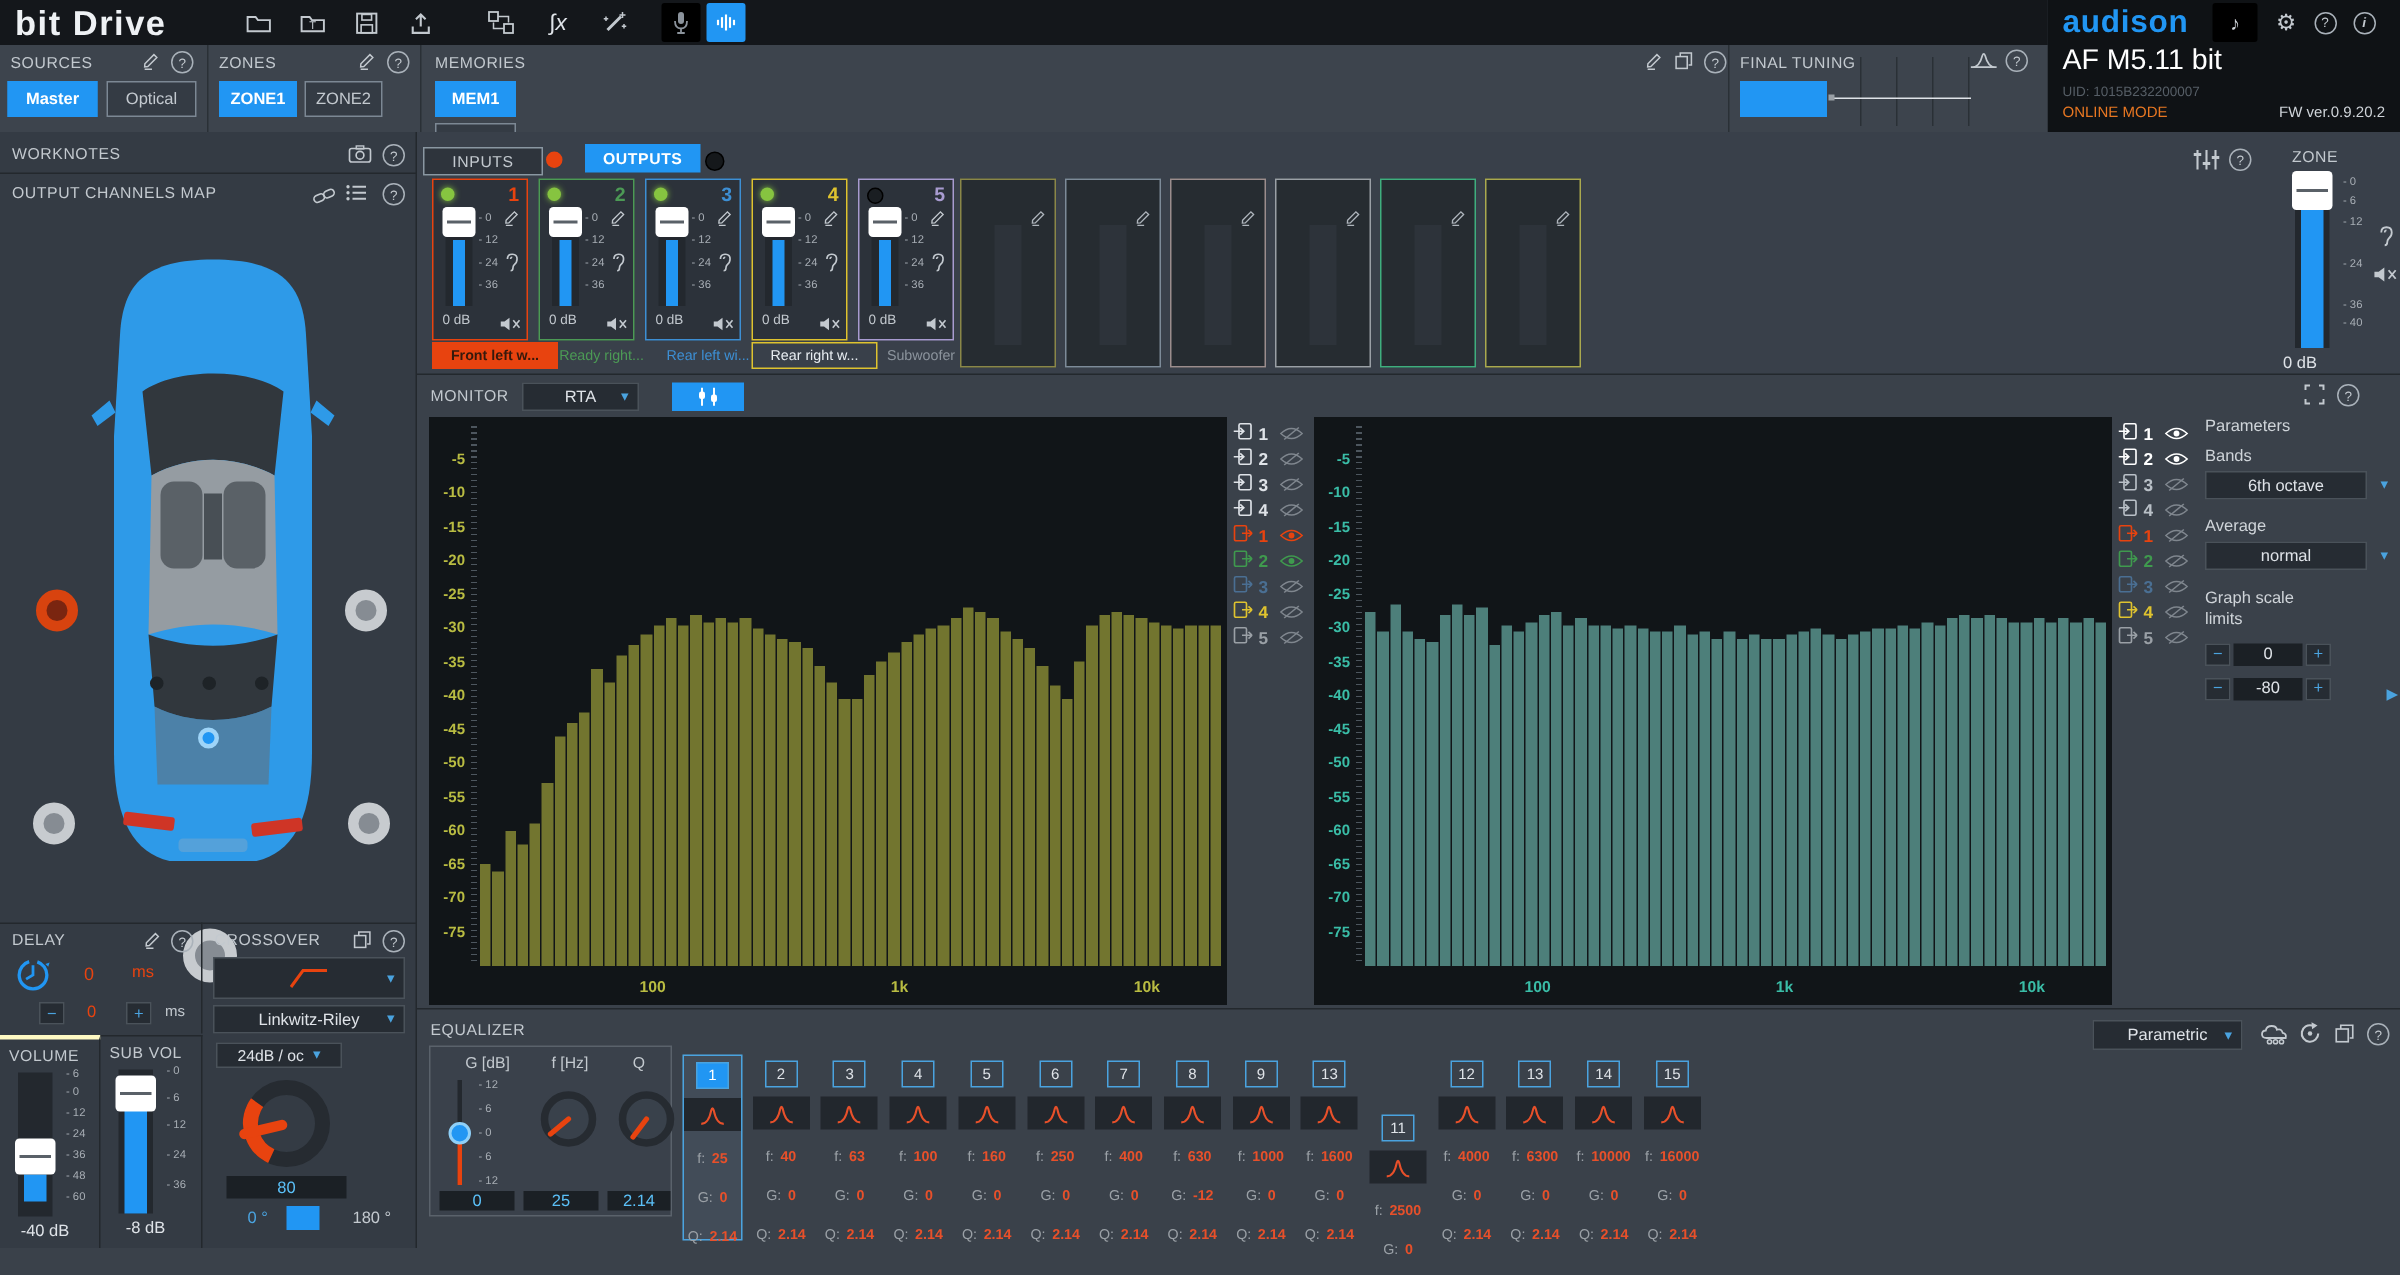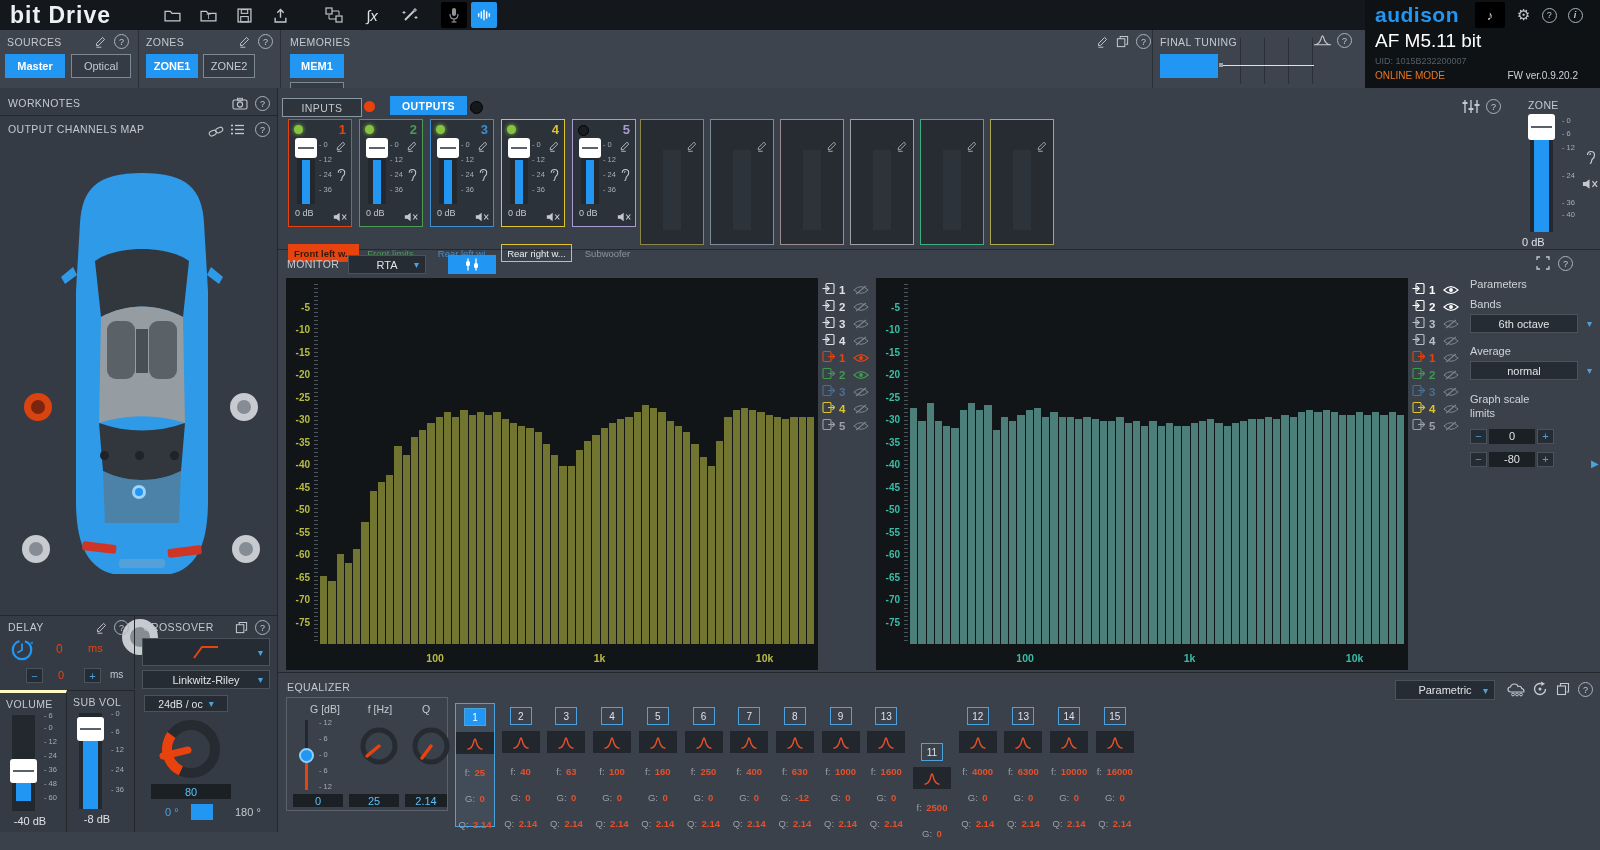--- a/index.html
+++ b/index.html
@@ -14,36 +14,36 @@
       align-items:center;justify-content:center;gap:6px;box-sizing:border-box;}
   .chev{color:#4aa3df;font-size:10px;}
   .qicon{display:inline-flex;align-items:center;justify-content:center;width:13px;height:13px;
       border:1px solid #aab2ba;border-radius:50%;font-size:9px;color:#c3c9cf;}
   .iicon{display:inline-flex;align-items:center;justify-content:center;width:13px;height:13px;
       border:1px solid #aab2ba;border-radius:50%;font-size:9px;color:#c3c9cf;font-style:italic;font-weight:bold;}
   .topbar{left:0;top:0;width:1365px;height:30px;background:#14171b;display:flex;align-items:center;}
   .logo{font-size:23px;font-weight:bold;color:#eef1f4;letter-spacing:1px;margin-left:10px;}
   .tb-ic{margin-left:14px;display:flex;align-items:center;}
   .sqbtn{width:26px;height:26px;display:flex;align-items:center;justify-content:center;border-radius:2px;}
-  .device{left:1365px;top:0;width:235px;height:88px;background:#0f1215;box-sizing:border-box;padding:2px 12px 0 10px;}
+  .device{left:1365px;top:0;width:235px;height:88px;background:#0f1215;box-sizing:border-box;padding:2px 0 0 10px;}
   .bar2{left:0;top:30px;width:1365px;height:58px;background:#3d444d;border-bottom:1px solid #23282d;}
   .vsep{position:absolute;top:0;width:1px;height:58px;background:#2a3036;}
   .graphbox{background:#111518;}
   .ytick{position:absolute;right:2px;transform:translateY(-50%);font-size:10px;font-weight:bold;}
   .yaxis{position:absolute;left:0;top:6px;bottom:26px;width:26px;}
   .yruler{position:absolute;left:28px;top:6px;bottom:26px;width:4px;
       background:repeating-linear-gradient(to bottom,#4d565e 0 1px,transparent 1px 4px);}
   .plot{position:absolute;left:34px;right:4px;top:6px;bottom:26px;}
   .bars{position:absolute;left:0;right:0;top:0;bottom:0;display:flex;align-items:flex-end;gap:1px;}
   .bar{flex:1;min-width:0;}
   .xlab{position:absolute;bottom:-20px;font-size:10.5px;font-weight:bold;transform:translateX(-50%);}
   .lrow{display:flex;align-items:center;gap:4px;height:17px;}
   .lnum{font-size:11.5px;font-weight:bold;width:10px;}
   .strip{position:absolute;top:119px;width:64px;height:108px;background:#2c323a;box-sizing:border-box;border:1px solid;}
-  .striplabel{position:absolute;top:244px;width:71px;height:18px;font-size:9.5px;display:flex;
+  .striplabel{position:absolute;top:228px;width:84px;height:18px;font-size:9.5px;display:flex;
       align-items:center;justify-content:center;box-sizing:border-box;white-space:nowrap;overflow:hidden;}
   .sc{font-size:7.5px;color:#a7adb4;white-space:nowrap;}
   .fhandle{background:#fff;border-radius:3px;position:absolute;}
   .fhandle::after{content:"";position:absolute;left:3px;right:3px;top:45%;height:2px;background:#5a6168;}
   .panelhead{font-size:10.5px;color:#c3c9cf;letter-spacing:.4px;}
   .stepbtn{width:17px;height:15px;background:#262c33;border:1px solid #4a525a;color:#4aa3df;display:flex;
       align-items:center;justify-content:center;font-size:11px;box-sizing:border-box;}
   .valbox{background:#1b2025;color:#5bc0f8;font-size:11px;display:flex;align-items:center;justify-content:center;}
   .eqpre{color:#9aa0a6;font-size:9.5px;}
   .eqval{color:#e8502a;font-size:9.5px;font-weight:bold;}
@@ -413,21 +413,21 @@
       <span class="abs" style="right:4px;top:48px;"><svg width="11" height="14" viewBox="0 0 12 15">
             <path d="M2.5 5 Q2.5 1.5 6 1.5 Q9.5 1.5 9.5 5 Q9.5 7.5 7.5 9 Q6.5 10 6.5 11.5 Q6.5 13.5 4.8 13.5" fill="none" stroke="#c3c9cf" stroke-width="1.2"></path>
             <path d="M4.8 5 Q4.8 3.6 6 3.6" fill="none" stroke="#c3c9cf" stroke-width="1.1"></path>
           </svg></span>
       <div class="abs" style="left:6px;top:88px;font-size:9px;color:#c3c9cf;">0 dB</div>
       <span class="abs" style="right:3px;top:88px;"><svg width="15" height="10" viewBox="0 0 18 12">
             <path d="M1 4 h3 l4 -3 v10 l-4 -3 h-3 z" fill="#c3c9cf"></path>
             <path d="M11 3 l5 6 M16 3 l-5 6" stroke="#c3c9cf" stroke-width="1.3"></path>
           </svg></span>
     </div>
-      <div class="abs striplabel" style="left:359px;color:#4c9a55;">Front limits...</div>
+      <div class="abs striplabel" style="left:359px;color:#4c9a55;">Ready right...</div>
       <div class="abs strip" style="left:430px;border-color:#3d8fd4;">
       <div class="abs" style="left:5px;top:5px;width:9px;height:9px;border-radius:50%;background:#86c440;box-shadow:0 0 4px #86c440;"></div>
       <div class="abs" style="right:5px;top:2px;font-size:13px;font-weight:bold;color:#3d8fd4;">3</div>
       <div class="abs" style="left:8px;top:18px;width:18px;height:66px;background:#23282e;"></div>
       <div class="abs" style="left:13px;top:40px;width:8px;height:44px;background:#2196f3;"></div>
       <div class="fhandle" style="left:6px;top:18px;width:22px;height:20px;"></div>
       <div class="abs" style="left:30px;top:18px;width:18px;height:64px;">
           <div class="sc" style="position:absolute;top:2px;">- 0</div>
           <div class="sc" style="position:absolute;top:17px;">- 12</div>
           <div class="sc" style="position:absolute;top:32px;">- 24</div>

